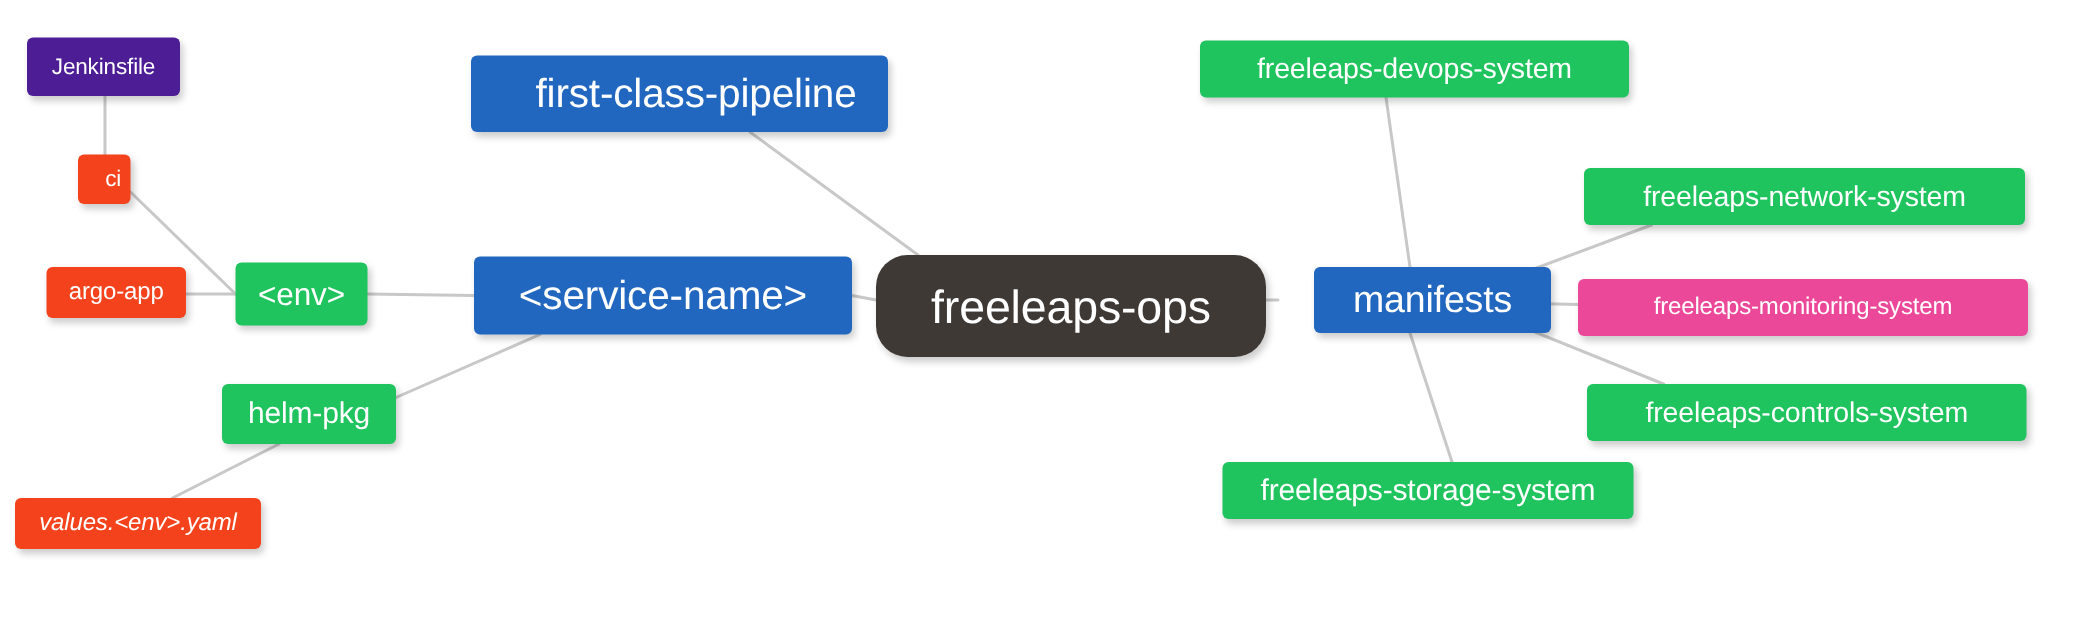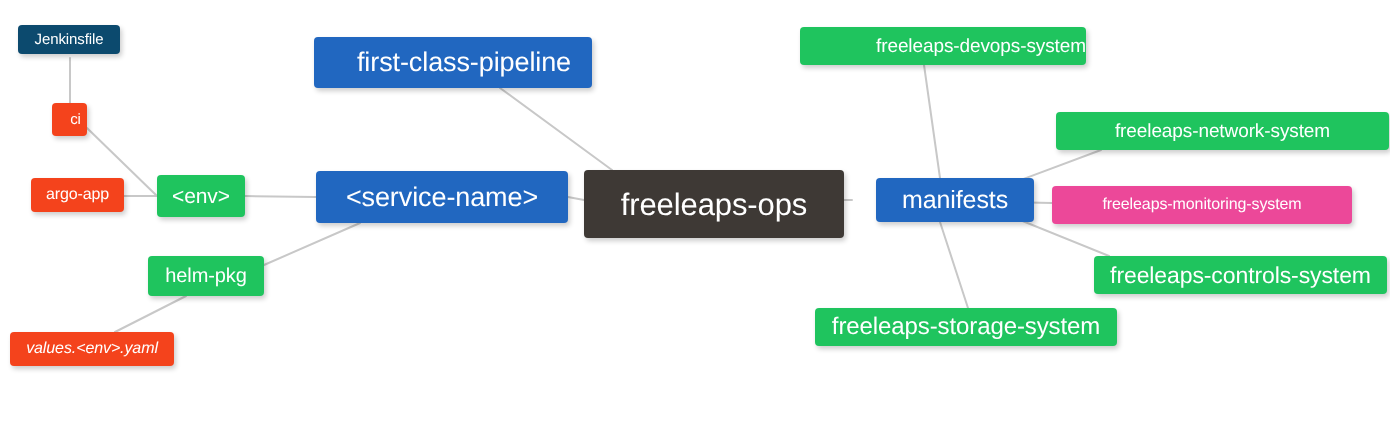--- a/index.html
+++ b/index.html
@@ -56,21 +56,21 @@
       <line x1="500" y1="88" x2="612" y2="170" stroke="#c8c8c8" stroke-width="2" stroke-linecap="round"></line>
       <line x1="568" y1="197" x2="584" y2="200" stroke="#c8c8c8" stroke-width="2" stroke-linecap="round"></line>
       <line x1="844" y1="200" x2="852" y2="200" stroke="#c8c8c8" stroke-width="2" stroke-linecap="round"></line>
       <line x1="940" y1="178" x2="924" y2="65" stroke="#c8c8c8" stroke-width="2" stroke-linecap="round"></line>
       <line x1="1010" y1="184" x2="1101" y2="150" stroke="#c8c8c8" stroke-width="2" stroke-linecap="round"></line>
       <line x1="1010" y1="202" x2="1052" y2="203" stroke="#c8c8c8" stroke-width="2" stroke-linecap="round"></line>
       <line x1="1010" y1="216" x2="1109" y2="256" stroke="#c8c8c8" stroke-width="2" stroke-linecap="round"></line>
       <line x1="940" y1="222" x2="968" y2="308" stroke="#c8c8c8" stroke-width="2" stroke-linecap="round"></line>
     </svg>
   <div id="node-layer">
-      <div class="node" style="left: 18px; top: 25px; width: 102px; height: 29px; background: #0c4a6e; font-size: 15px;">
+      <div class="node" style="left: 18px; top: 25px; width: 102px; height: 39px; background: #4c1d95; font-size: 15px;">
         <span class="node-label">Jenkinsfile</span>
       </div>
       <div class="node" style="left: 52px; top: 103px; width: 35px; height: 33px; background: rgb(244, 67, 28); font-size: 15px; padding-left: 12px;">
         <span class="node-label">ci</span>
       </div>
       <div class="node" style="left: 31px; top: 178px; width: 93px; height: 34px; background: rgb(244, 67, 28); font-size: 16px;">
         <span class="node-label">argo-app</span>
       </div>
       <div class="node" style="left: 157px; top: 175px; width: 88px; height: 42px; background: rgb(31, 196, 94); font-size: 21px; align-items: center;">
         <span class="node-label">&lt;env&gt;</span>
@@ -80,35 +80,35 @@
       </div>
       <div class="node" style="left: 10px; top: 332px; width: 164px; height: 34px; background: rgb(244, 67, 28); font-size: 16px; font-style: italic;">
         <span class="node-label">values.&lt;env&gt;.yaml</span>
       </div>
       <div class="node" style="left: 314px; top: 37px; width: 278px; height: 51px; background: rgb(33, 103, 192); font-size: 27px; padding-left: 22px;">
         <span class="node-label">first-class-pipeline</span>
       </div>
       <div class="node" style="left: 316px; top: 171px; width: 252px; height: 52px; background: rgb(33, 103, 192); font-size: 27px;">
         <span class="node-label">&lt;service-name&gt;</span>
       </div>
-      <div class="node" style="left: 584px; top: 170px; width: 260px; height: 68px; background: rgb(62, 57, 53); font-size: 31px;">
+      <div class="node" style="left: 584px; top: 170px; width: 260px; height: 68px; background: rgb(62, 57, 53); font-size: 31px; border-radius: 21px;">
         <span class="node-label">freeleaps-ops</span>
       </div>
       <div class="node" style="left: 852px; top: 178px; width: 158px; height: 44px; background: rgb(33, 103, 192); font-size: 25px; margin-left: 24px;">
         <span class="node-label">manifests</span>
       </div>
-      <div class="node" style="left: 800px; top: 27px; width: 286px; height: 38px; background: rgb(31, 196, 94); font-size: 19px; justify-content: flex-end;">
+      <div class="node" style="left: 800px; top: 27px; width: 286px; height: 38px; background: rgb(31, 196, 94); font-size: 19px;">
         <span class="node-label">freeleaps-devops-system</span>
       </div>
-      <div class="node" style="left: 1056px; top: 112px; width: 333px; height: 38px; background: rgb(31, 196, 94); font-size: 19px; justify-content: center;">
+      <div class="node" style="left: 1056px; top: 112px; width: 294px; height: 38px; background: rgb(31, 196, 94); font-size: 19px; justify-content: center;">
         <span class="node-label">freeleaps-network-system</span>
       </div>
       <div class="node" style="left: 1052px; top: 186px; width: 300px; height: 38px; background: #ec4899; font-size: 16px;">
         <span class="node-label">freeleaps-monitoring-system</span>
       </div>
-      <div class="node" style="left: 1058px; top: 256px; width: 293px; height: 38px; background: rgb(31, 196, 94); font-size: 23px; margin-left: 36px;">
+      <div class="node" style="left: 1058px; top: 256px; width: 293px; height: 38px; background: rgb(31, 196, 94); font-size: 19px;">
         <span class="node-label">freeleaps-controls-system</span>
       </div>
-      <div class="node" style="left: 815px; top: 308px; width: 302px; height: 38px; background: rgb(31, 196, 94); font-size: 24px;">
+      <div class="node" style="left: 815px; top: 308px; width: 274px; height: 38px; background: rgb(31, 196, 94); font-size: 20px;">
         <span class="node-label">freeleaps-storage-system</span>
       </div>
     </div>
 </div>
 
 </body></html>

